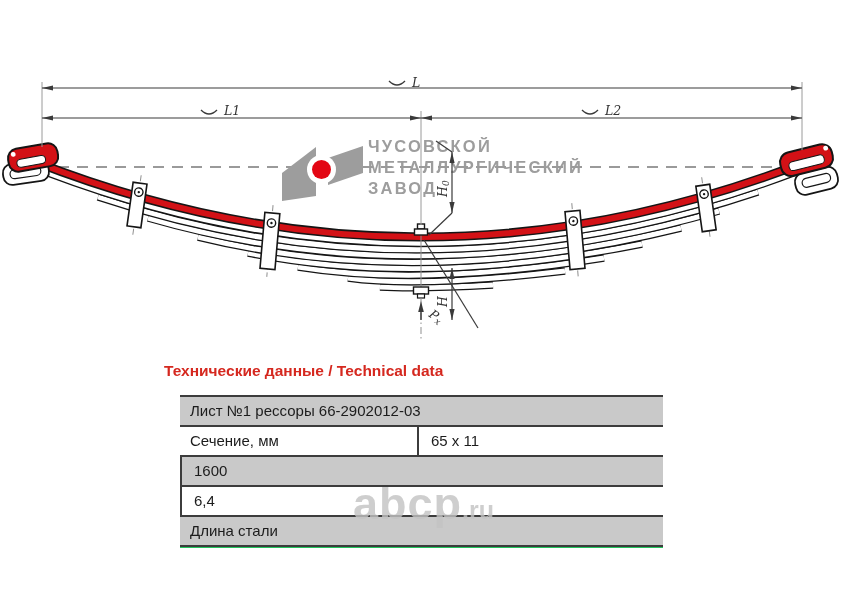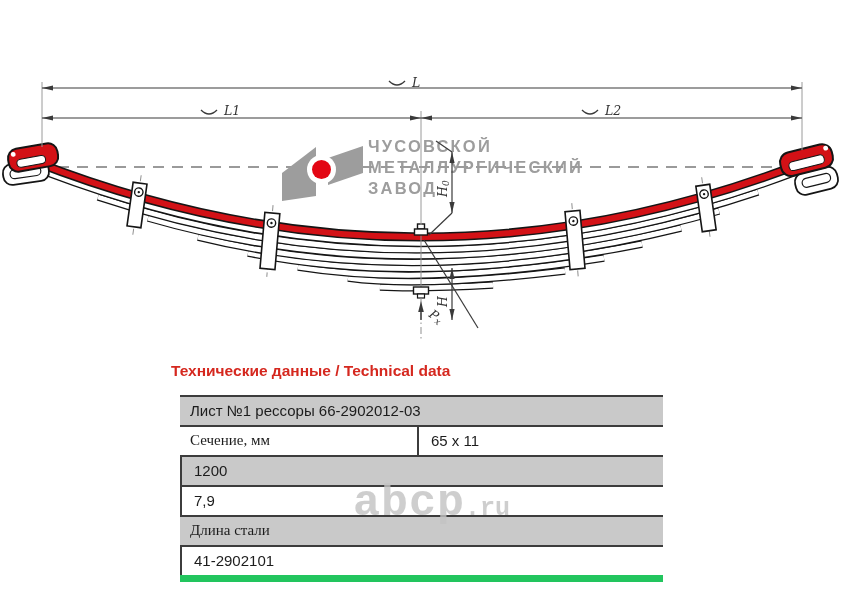--- a/index.html
+++ b/index.html
@@ -4,36 +4,36 @@
 <style>
   html,body{margin:0;padding:0;background:#ffffff;}
   #stage{position:relative;width:842px;height:595px;background:#fff;overflow:hidden;
          font-family:"Liberation Sans",sans-serif;}
   svg text{font-family:"DejaVu Serif",serif;}
   .logo-text{font-family:"Liberation Sans",sans-serif;font-weight:bold;fill:#9d9d9d;
              font-size:16.5px;letter-spacing:2.2px;}
   .dim-label{font-style:italic;font-size:12.5px;fill:#333;}
   .dim-sub{font-style:italic;font-size:9px;fill:#333;}
 
-  #tech-title{position:absolute;left:171px;top:362px;width:483px;
+  #tech-title{position:absolute;left:164px;top:362px;width:483px;
               font-size:15.5px;font-weight:bold;color:#d5281f;z-index:3;}
 
   #spec-table{position:absolute;left:180px;top:395px;width:483px;z-index:1;
-              border-bottom:7px solid #22c55e;font-size:15px;color:#1c1c1c;}
+              border-bottom:1px solid #22c55e;font-size:15px;color:#1c1c1c;}
   .t-row{display:flex;border-top:2px solid #3c3c3c;}
   .t-row.gray{background:#c9c9c9;}
   .t-row.white{background:#ffffff;}
   .t-head{flex:1;padding:4px 10px 5px 10px;line-height:19px;}
-  .t-label{width:227px;padding:4px 0 5px 10px;line-height:19px;font-family:Liberation Serif, serif;}
+  .t-label{width:227px;padding:4px 0 5px 10px;line-height:19px;}
   .t-value{flex:1;border-left:2px solid #3c3c3c;padding:4px 0 5px 12px;line-height:19px;}
   .t-head span,.t-label span,.t-value span{position:relative;z-index:4;}
 
   #watermark{position:absolute;left:353px;top:478px;z-index:2;pointer-events:none;
              color:#c3c3c3;opacity:.8;white-space:nowrap;
-             font-family:Liberation Mono, monospace;font-weight:bold;}
+             font-family:Liberation Sans, sans-serif;font-weight:bold;}
   #watermark .wm-main{font-size:45px;letter-spacing:1px;}
   #watermark .wm-suffix{font-size:25px;}
 </style>
 </head>
 <body>
 
 <div id="stage">
 
   <svg style="position:absolute;left:0;top:0;z-index:1" width="842" height="352" viewBox="0 0 842 352">
 
@@ -206,30 +206,29 @@
 
   <div id="spec-table">
     <div class="t-row gray">
       <div class="t-head"><span>Лист №1 рессоры 66-2902012-03</span></div>
     </div>
     <div class="t-row white">
       <div class="t-label"><span>Сечение, мм</span></div>
       <div class="t-value"><span>65 x 11</span></div>
     </div>
     <div class="t-row gray">
-      <div class="t-value"><span>1200</span></div>
+      <div class="t-value"><span>1600</span></div>
     </div>
     <div class="t-row white">
-      <div class="t-value"><span>7,9</span></div>
+      <div class="t-value"><span>6,4</span></div>
     </div>
     <div class="t-row gray">
       <div class="t-label"><span>Длина стали</span></div>
     </div>
     <div class="t-row white">
-      <div class="t-value"><span>41-2902101</span></div>
     </div>
   </div>
 
   <div id="watermark">
     <span class="wm-main">abcp</span><span class="wm-suffix">.ru</span>
   </div>
 
 </div>
 
 </body></html>

